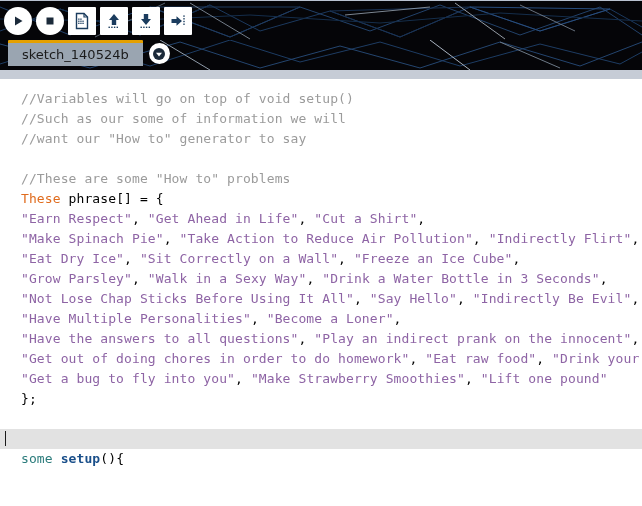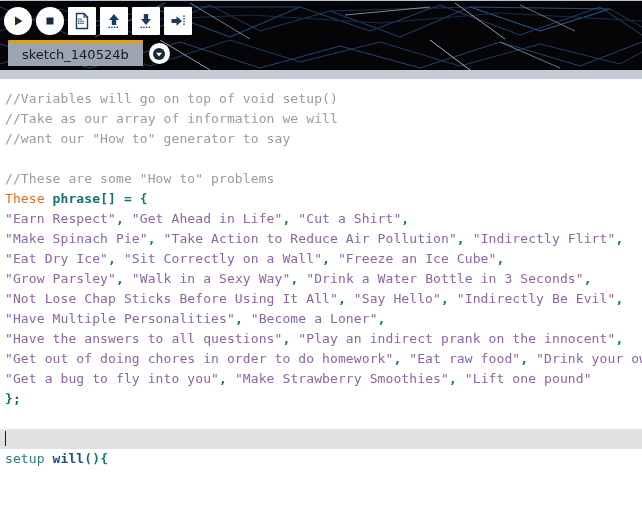--- a/index.html
+++ b/index.html
@@ -80,42 +80,42 @@
     background:#ffffff;
     overflow:hidden;
     padding-top:10px;
     box-sizing:border-box;
   }
   .line{
     height:20px;
     line-height:20px;
     font-size:13px;
     white-space:pre;
-    padding-left:5px;
+    padding-left:21px;
     color:#2b2b2b;
     letter-spacing:0.1px;
   }
   .line.active{
     background:#e2e2e2;
     padding-left:0;
     position:relative;
   }
   .caret{
     display:inline-block;
     width:1px;height:15px;
     background:#1a1a1a;
     vertical-align:-3px;
     margin-left:5px;
   }
   .cm{color:#9b9b9b;}
   .st{color:#8e64a5;}
   .kw{color:#e06c1e;}
   .vo{color:#2a7b7b;}
   .fn{color:#1a4f8a;font-weight:bold;}
-  .pl{color:#0f766e;font-weight:bold;}
+  .pl{color:#000000;}
 </style>
 </head>
 <body>
 
 <div class="app">
 
   <div class="toolbar">
     <svg class="mesh" viewBox="0 0 642 40" preserveAspectRatio="none">
       <rect x="0" y="0" width="642" height="40" fill="#050508"></rect>
       <g stroke-width="1" fill="none" opacity="0.95">
@@ -219,33 +219,33 @@
           <circle cx="6" cy="6" r="6" fill="#1b2a3a"></circle>
           <polygon points="3,4.8 9,4.8 6,8.4" fill="#ffffff"></polygon>
         </svg>
       </div>
     </div>
   </div>
   <div class="tabbar-strip"></div>
 
   <div class="editor" id="editor">
       <div class="line"><span class="cm">//Variables will go on top of void setup()</span></div>
-      <div class="line"><span class="cm">//Take as our array of information we will</span></div>
+      <div class="line"><span class="cm">//Such as our some of information we will</span></div>
       <div class="line"><span class="cm">//want our "How to" generator to say</span></div>
       <div class="line"><span class="pl"></span></div>
       <div class="line"><span class="cm">//These are some "How to" problems</span></div>
       <div class="line"><span class="kw">These</span><span class="pl"> phrase[] = {</span></div>
       <div class="line"><span class="st">"Earn Respect"</span><span class="pl">, </span><span class="st">"Get Ahead in Life"</span><span class="pl">, </span><span class="st">"Cut a Shirt"</span><span class="pl">,</span></div>
       <div class="line"><span class="st">"Make Spinach Pie"</span><span class="pl">, </span><span class="st">"Take Action to Reduce Air Pollution"</span><span class="pl">, </span><span class="st">"Indirectly Flirt"</span><span class="pl">,</span></div>
       <div class="line"><span class="st">"Eat Dry Ice"</span><span class="pl">, </span><span class="st">"Sit Correctly on a Wall"</span><span class="pl">, </span><span class="st">"Freeze an Ice Cube"</span><span class="pl">,</span></div>
       <div class="line"><span class="st">"Grow Parsley"</span><span class="pl">, </span><span class="st">"Walk in a Sexy Way"</span><span class="pl">, </span><span class="st">"Drink a Water Bottle in 3 Seconds"</span><span class="pl">,</span></div>
       <div class="line"><span class="st">"Not Lose Chap Sticks Before Using It All"</span><span class="pl">, </span><span class="st">"Say Hello"</span><span class="pl">, </span><span class="st">"Indirectly Be Evil"</span><span class="pl">,</span></div>
       <div class="line"><span class="st">"Have Multiple Personalities"</span><span class="pl">, </span><span class="st">"Become a Loner"</span><span class="pl">,</span></div>
       <div class="line"><span class="st">"Have the answers to all questions"</span><span class="pl">, </span><span class="st">"Play an indirect prank on the innocent"</span><span class="pl">,</span></div>
       <div class="line"><span class="st">"Get out of doing chores in order to do homework"</span><span class="pl">, </span><span class="st">"Eat raw food"</span><span class="pl">, </span><span class="st">"Drink your own urine"</span></div>
       <div class="line"><span class="st">"Get a bug to fly into you"</span><span class="pl">, </span><span class="st">"Make Strawberry Smoothies"</span><span class="pl">, </span><span class="st">"Lift one pound"</span></div>
       <div class="line"><span class="pl">};</span></div>
       <div class="line"><span class="pl"></span></div>
       <div class="line active"><span class="caret"></span><span class="pl"></span></div>
-      <div class="line"><span class="vo">setup</span><span class="pl"> </span><span class="fn">will</span><span class="pl">(){</span></div>
+      <div class="line"><span class="vo">some</span><span class="pl"> </span><span class="fn">setup</span><span class="pl">(){</span></div>
     </div>
 
 </div>
 
 </body></html>

